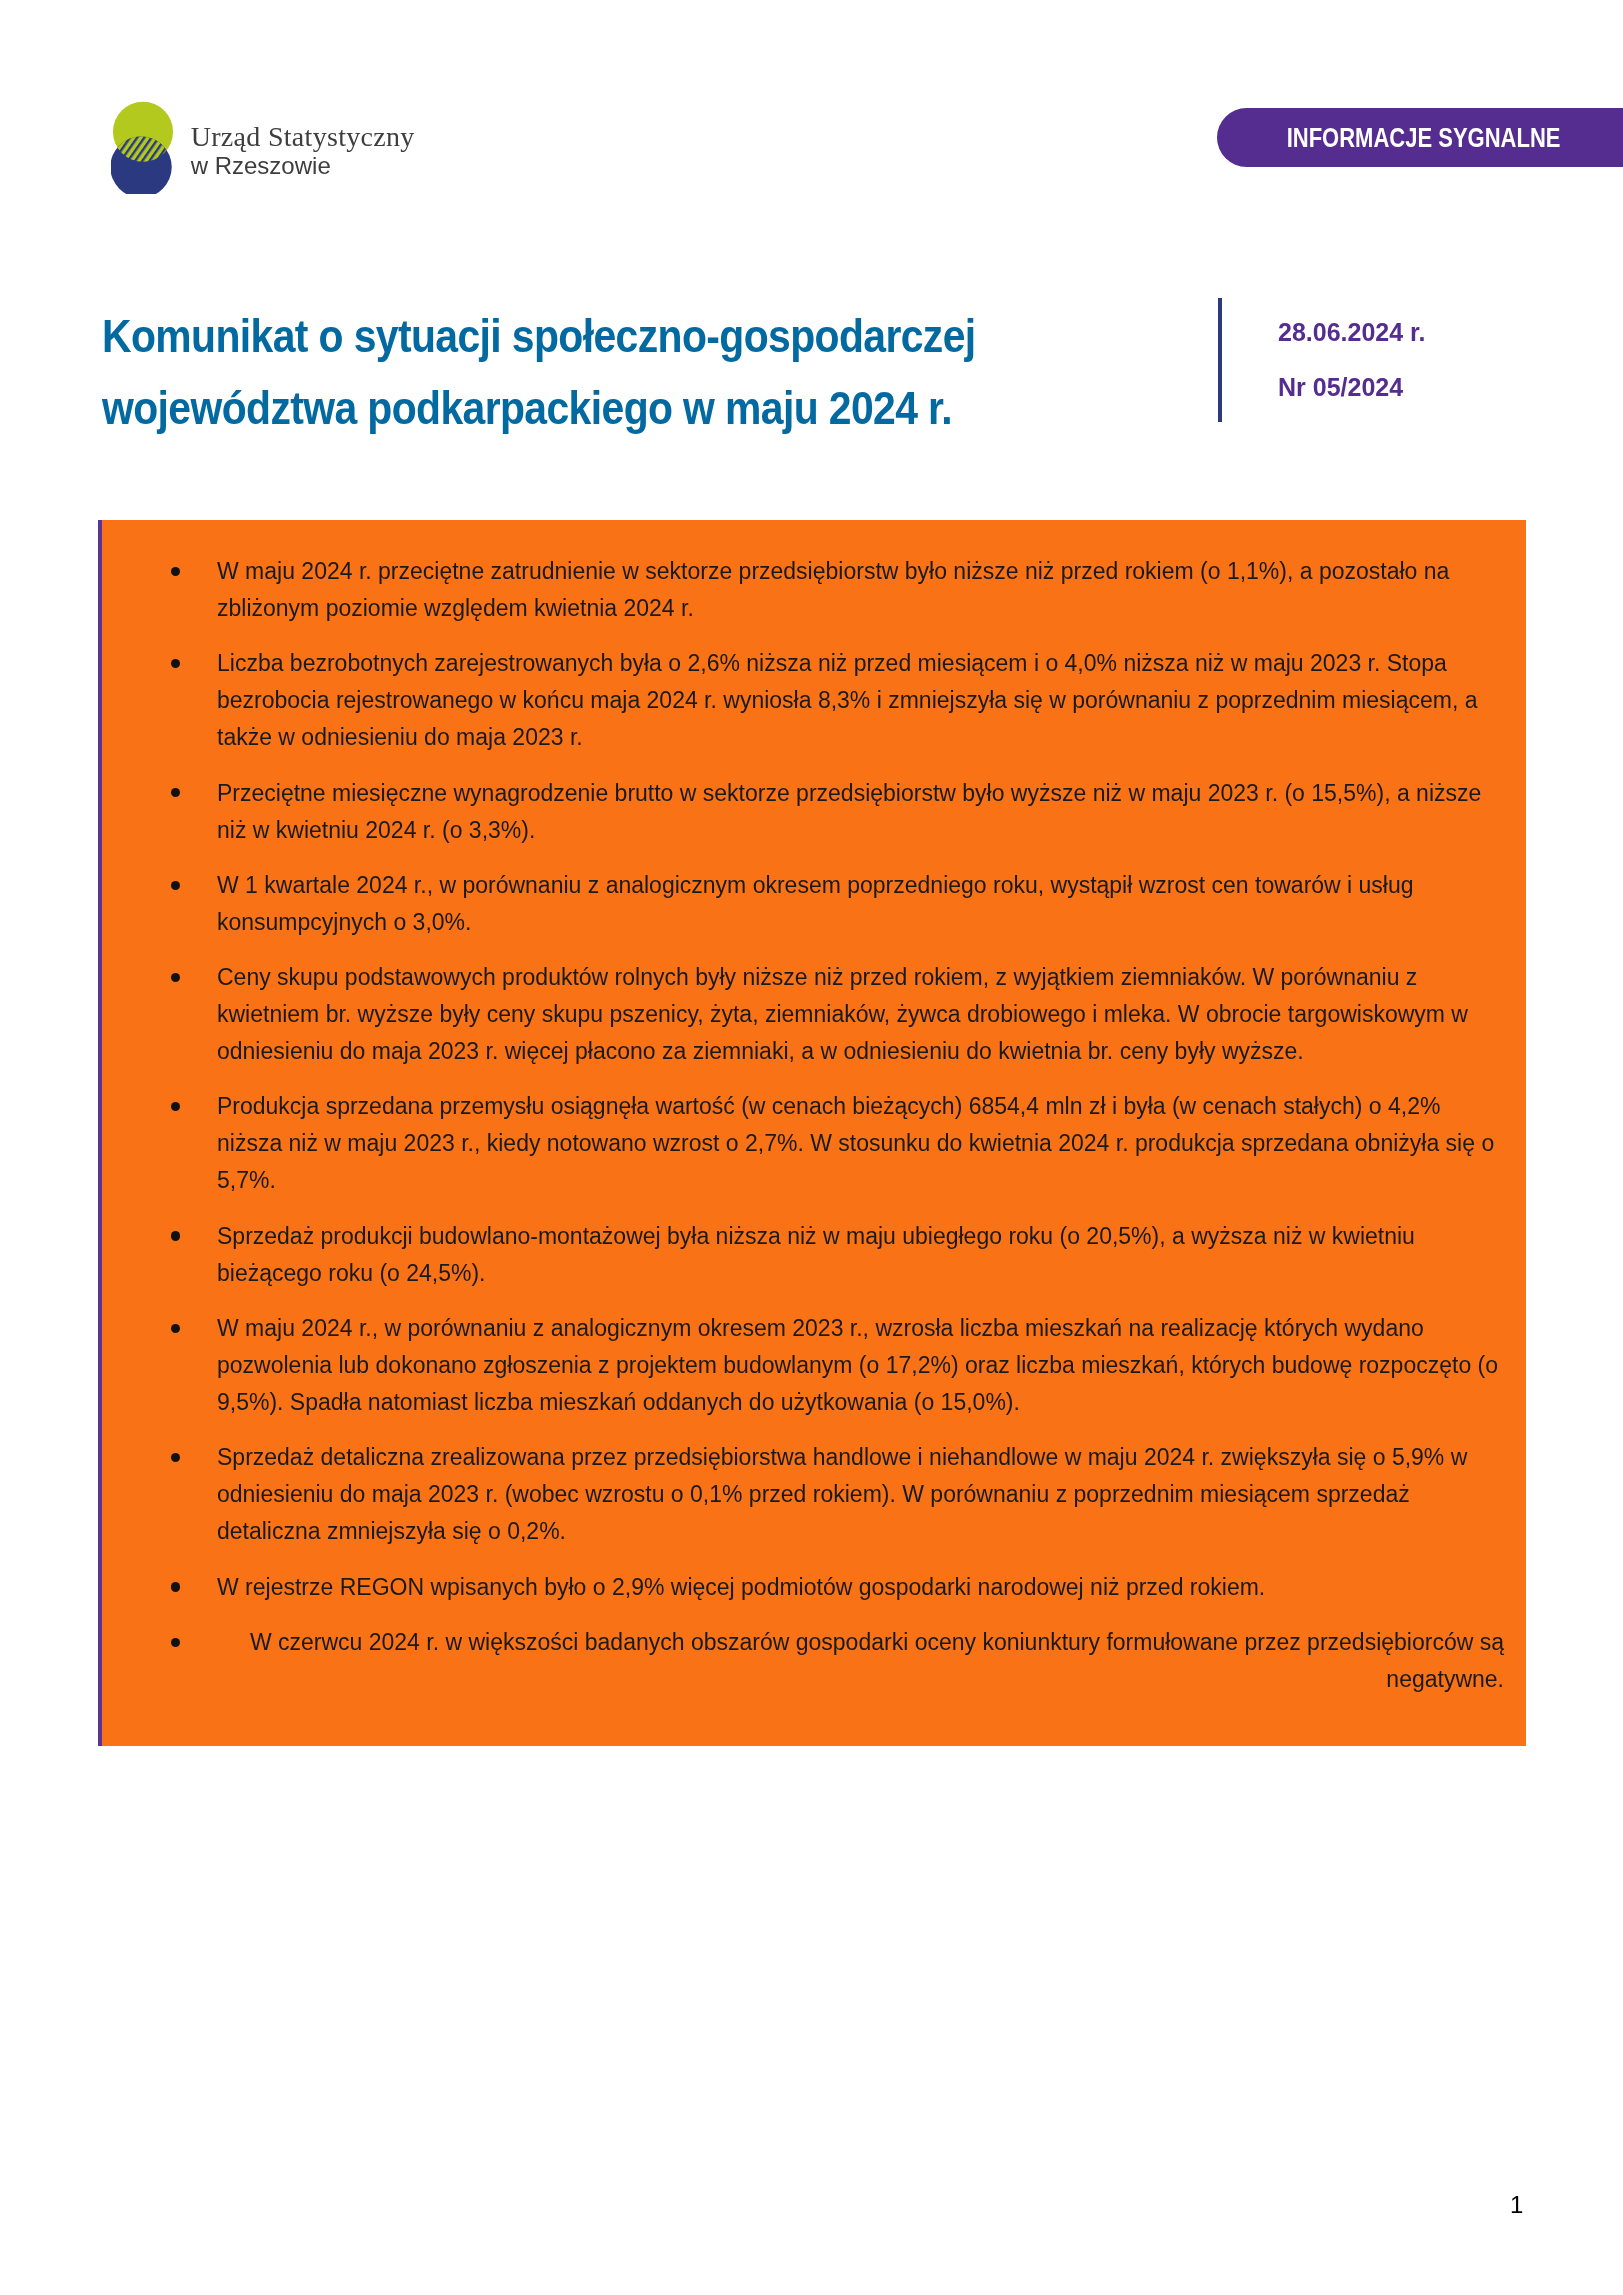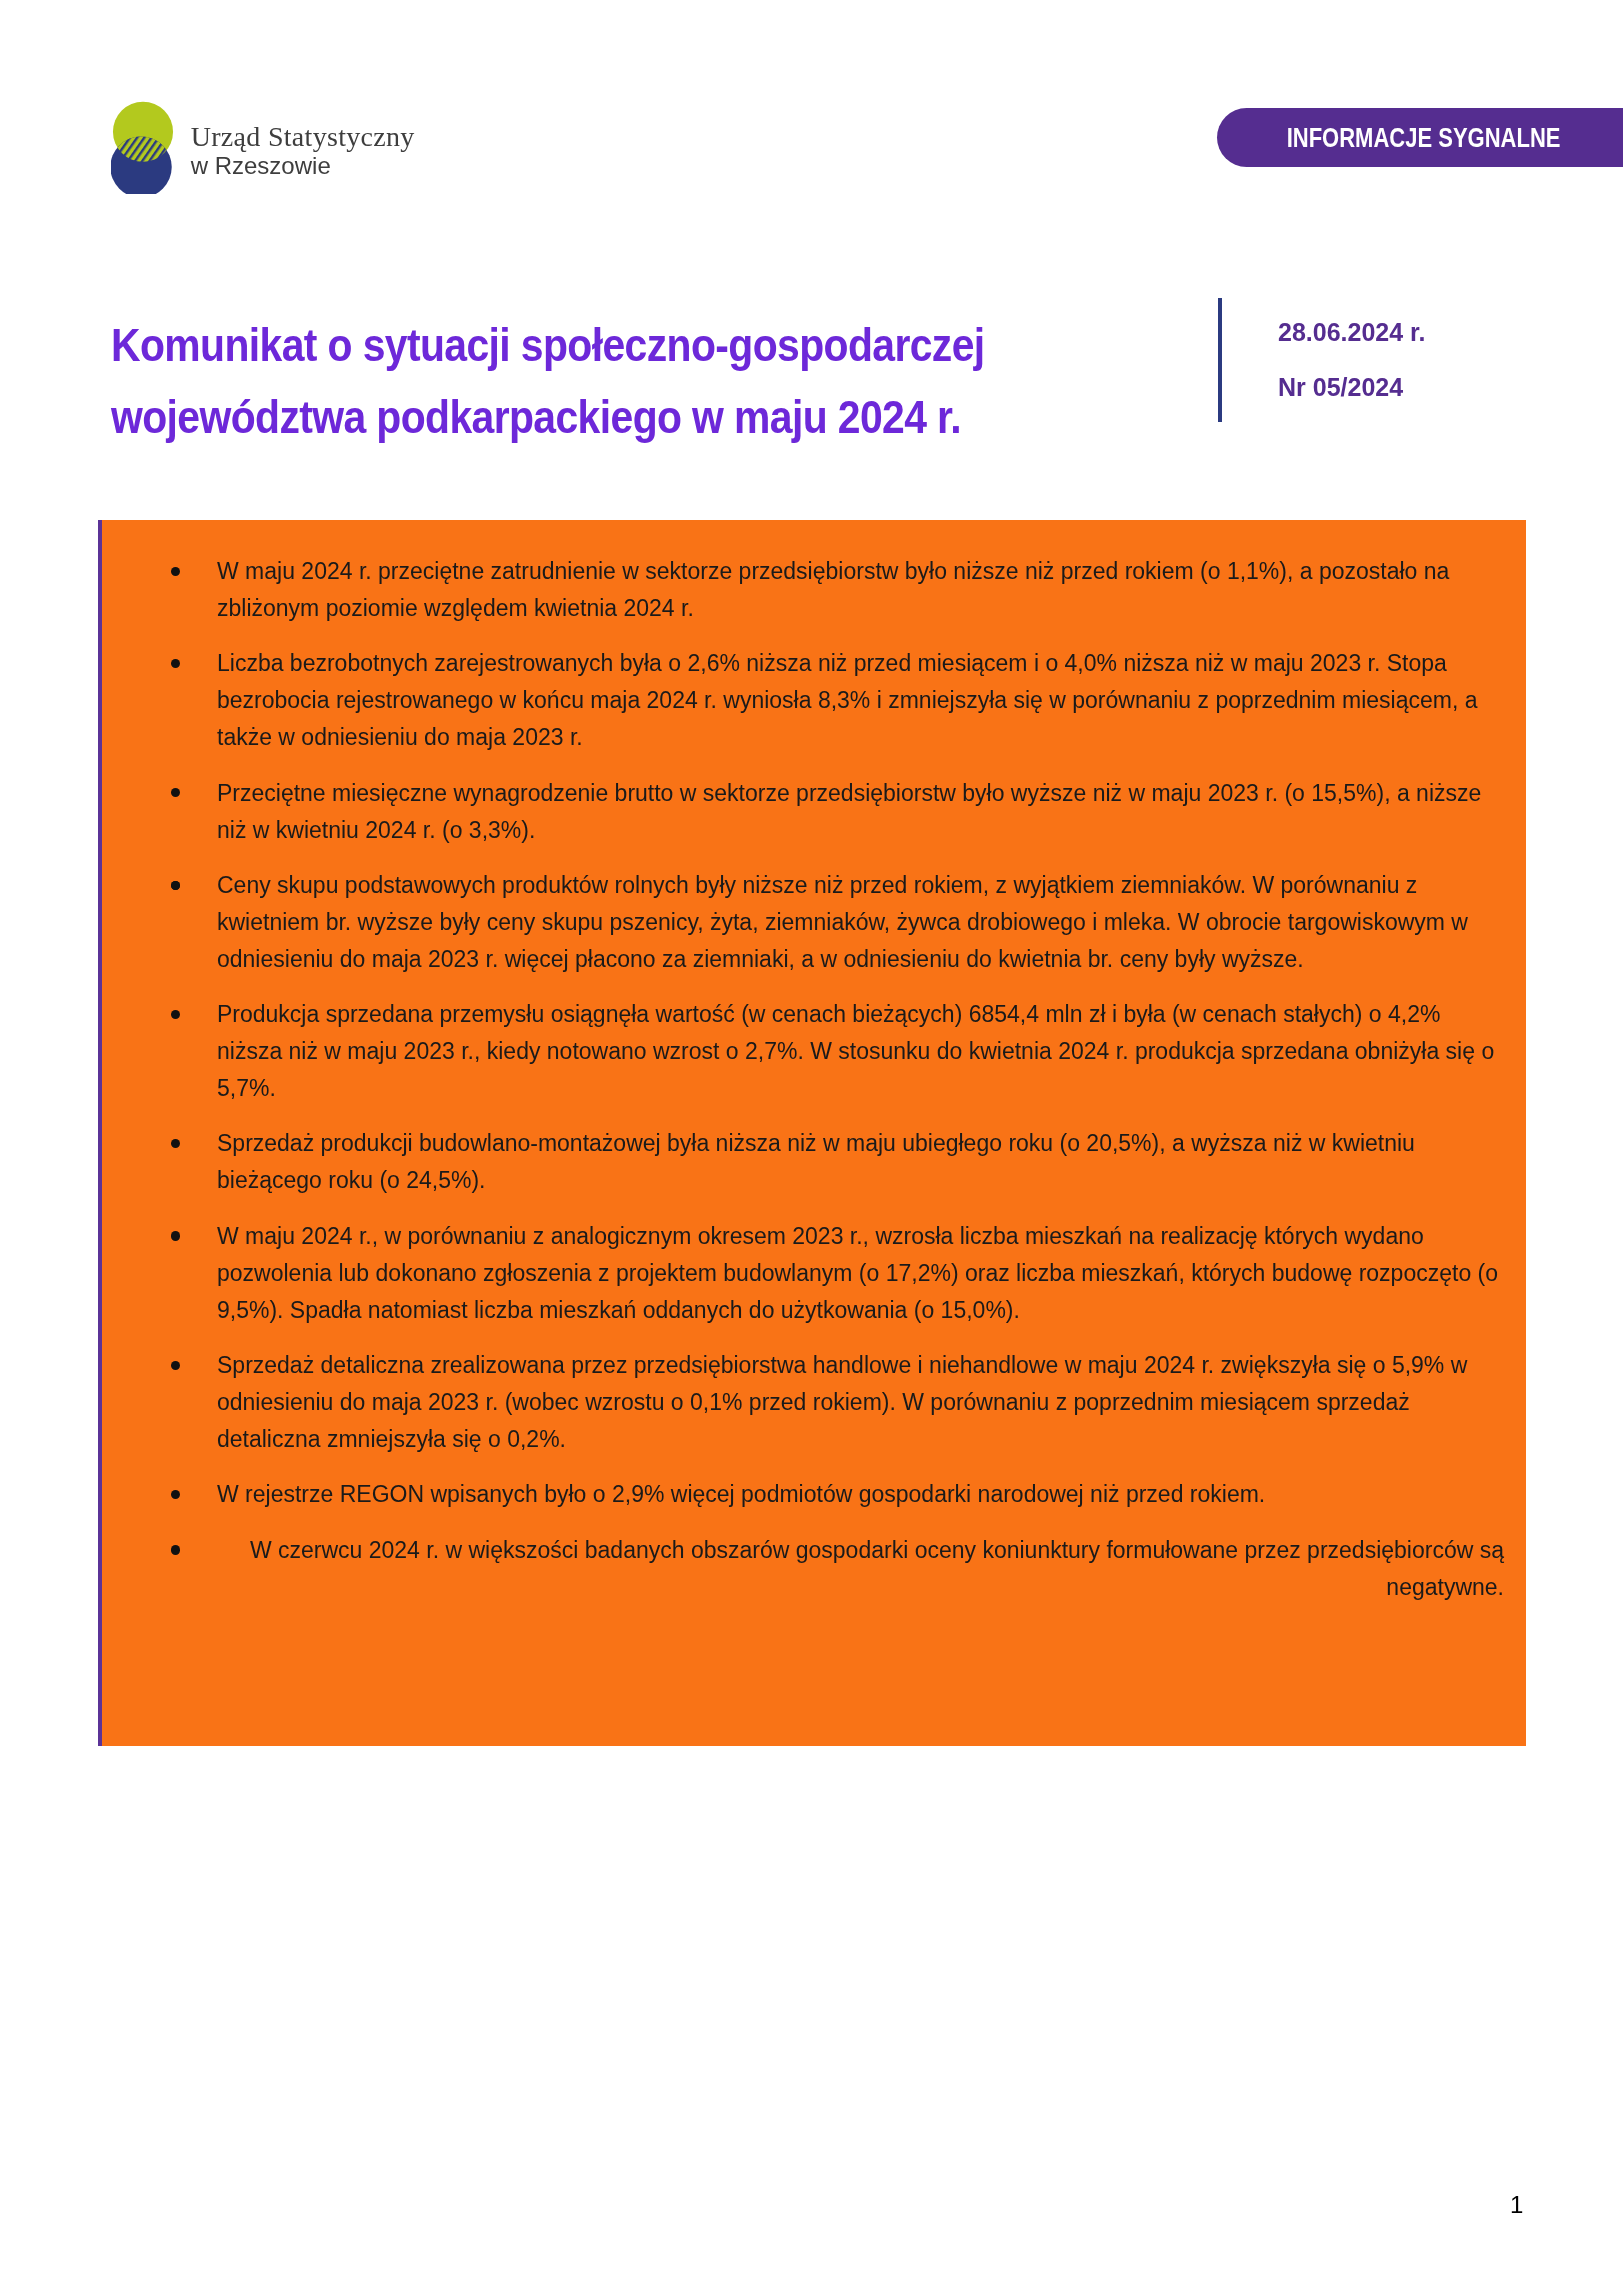--- a/index.html
+++ b/index.html
@@ -20,21 +20,21 @@
     background:#552d90;border-radius:38px 0 0 38px;
     display:flex;align-items:center;justify-content:center;
   }
   .badge-label{
     color:#ffffff;font-weight:bold;font-size:27.5px;white-space:nowrap;
     transform:scaleX(0.8);transform-origin:55% center;letter-spacing:0px;
   }
 
   
   .title-block{position:absolute;left:98px;top:296px;width:1060px;}
-  .title-block h1{margin:13px;font-size:47px;font-weight:bold;color:#6d28d9;line-height:72px;letter-spacing:-0.7px;}
+  .title-block h1{margin:4px;font-size:47px;font-weight:bold;color:#0369a1;line-height:72px;letter-spacing:-0.7px;}
   .title-line{display:inline-block;white-space:nowrap;transform:scaleX(0.87);transform-origin:left center;}
 
   .issue-block{
     position:absolute;left:1218px;top:298px;height:124px;
     border-left:4.6px solid #2b3a80;padding-left:56px;box-sizing:border-box;
     display:flex;flex-direction:column;justify-content:center;
   }
   .issue-date,.issue-number{
     color:#552d90;font-weight:bold;font-size:25px;line-height:29px;white-space:nowrap;
   }
@@ -96,21 +96,21 @@
 <div class="issue-block">
   <div class="issue-date">28.06.2024 r.</div>
   <div class="issue-number">Nr 05/2024</div>
 </div>
 
 <div class="summary-box">
   <ul class="summary-list">
     <li><span class="bullet-dot"></span><span>W maju 2024 r. przeciętne zatrudnienie w sektorze przedsiębiorstw było niższe niż przed rokiem (o 1,1%), a pozostało na zbliżonym poziomie względem kwietnia 2024 r.</span></li>
     <li><span class="bullet-dot"></span><span>Liczba bezrobotnych zarejestrowanych była o 2,6% niższa niż przed miesiącem i o 4,0% niższa niż w maju 2023 r. Stopa bezrobocia rejestrowanego w końcu maja 2024 r. wyniosła 8,3% i zmniejszyła się w porównaniu z poprzednim miesiącem, a także w odniesieniu do maja 2023 r.</span></li>
     <li><span class="bullet-dot"></span><span>Przeciętne miesięczne wynagrodzenie brutto w sektorze przedsiębiorstw było wyższe niż w maju 2023 r. (o 15,5%), a niższe niż w kwietniu 2024 r. (o 3,3%).</span></li>
-    <li><span class="bullet-dot"></span></li>
+    <li><span class="bullet-dot"></span><span>W 1 kwartale 2024 r., w porównaniu z analogicznym okresem poprzedniego roku, wystąpił wzrost cen towarów i usług konsumpcyjnych o 3,0%.</span></li>
     <li><span class="bullet-dot"></span><span>Ceny skupu podstawowych produktów rolnych były niższe niż przed rokiem, z wyjątkiem ziemniaków. W porównaniu z kwietniem br. wyższe były ceny skupu pszenicy, żyta, ziemniaków, żywca drobiowego i mleka. W obrocie targowiskowym w odniesieniu do maja 2023 r. więcej płacono za ziemniaki, a w odniesieniu do kwietnia br. ceny były wyższe.</span></li>
     <li><span class="bullet-dot"></span><span>Produkcja sprzedana przemysłu osiągnęła wartość (w cenach bieżących) 6854,4 mln zł i była (w cenach stałych) o 4,2% niższa niż w maju 2023 r., kiedy notowano wzrost o 2,7%. W stosunku do kwietnia 2024 r. produkcja sprzedana obniżyła się o 5,7%.</span></li>
     <li><span class="bullet-dot"></span><span>Sprzedaż produkcji budowlano-montażowej była niższa niż w maju ubiegłego roku (o 20,5%), a wyższa niż w kwietniu bieżącego roku (o 24,5%).</span></li>
     <li><span class="bullet-dot"></span><span>W maju 2024 r., w porównaniu z analogicznym okresem 2023 r., wzrosła liczba mieszkań na realizację których wydano pozwolenia lub dokonano zgłoszenia z projektem budowlanym (o 17,2%) oraz liczba mieszkań, których budowę rozpoczęto (o 9,5%). Spadła natomiast liczba mieszkań oddanych do użytkowania (o 15,0%).</span></li>
     <li><span class="bullet-dot"></span><span>Sprzedaż detaliczna zrealizowana przez przedsiębiorstwa handlowe i niehandlowe w maju 2024 r. zwiększyła się o 5,9% w odniesieniu do maja 2023 r. (wobec wzrostu o 0,1% przed rokiem). W porównaniu z poprzednim miesiącem sprzedaż detaliczna zmniejszyła się o 0,2%.</span></li>
     <li><span class="bullet-dot"></span><span>W rejestrze REGON wpisanych było o 2,9% więcej podmiotów gospodarki narodowej niż przed rokiem.</span></li>
     <li><span class="bullet-dot"></span><span>W czerwcu 2024 r. w większości badanych obszarów gospodarki oceny koniunktury formułowane przez przedsiębiorców są negatywne.</span></li>
   </ul>
 </div>
 

